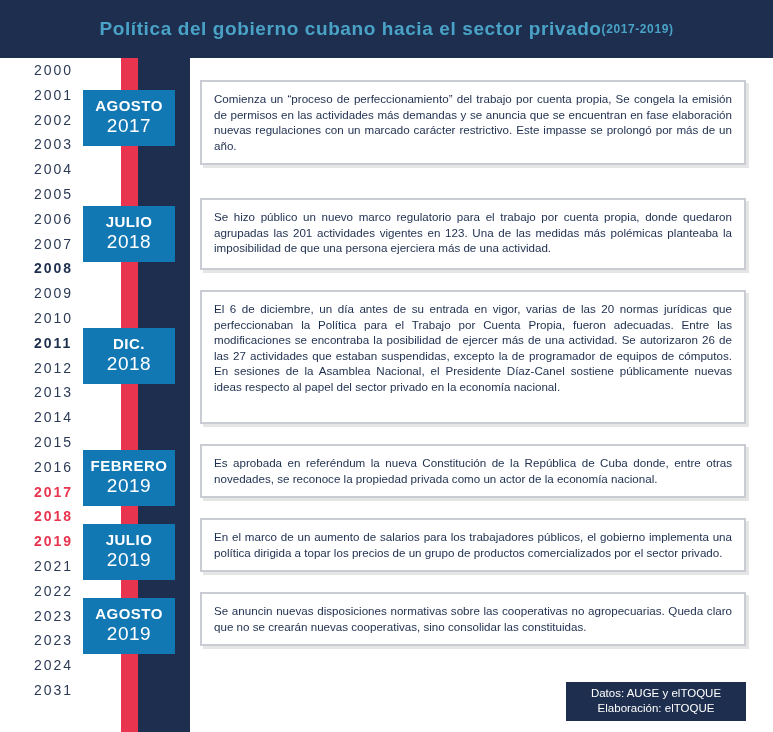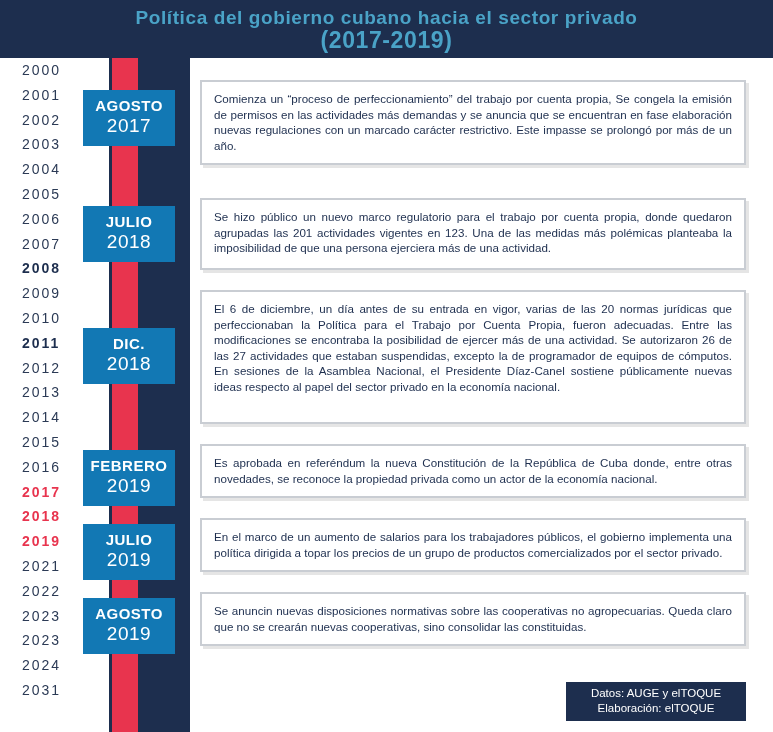--- a/index.html
+++ b/index.html
@@ -22,41 +22,41 @@
 
   
   .header {
     position: absolute;
     left: 0;
     top: 0;
     width: 773px;
     height: 58px;
     background: #1d2e4e;
     display: flex;
-    flex-direction: column;
+    flex-direction: row;
     align-items: center;
     justify-content: center;
   }
   .header .title-line {
     color: #4aa3c7;
     font-weight: bold;
     font-size: 19px;
     letter-spacing: 0.6px;
     line-height: 22px;
     text-align: center;
     white-space: nowrap;
   }
   .header .title-line.second {
-    font-size: 23px;
+    font-size: 12px;
   }
 
   
   .years-band {
     position: absolute;
-    left: 4px;
+    left: 16px;
     top: 58px;
     width: 105px;
     height: 674px;
     background: #ffffff;
   }
   .year {
     height: 24.8px;
     line-height: 24.8px;
     font-size: 14px;
     letter-spacing: 2px;

